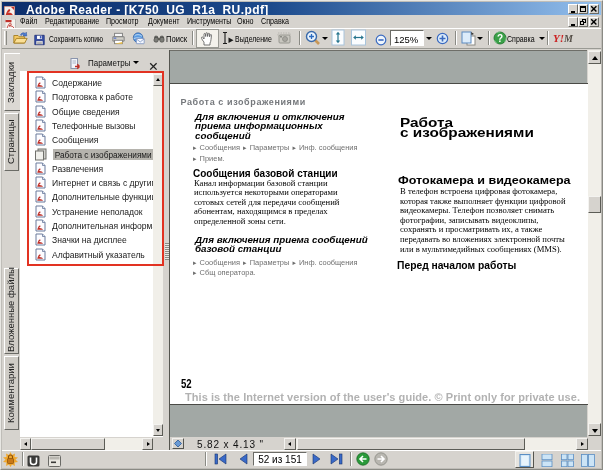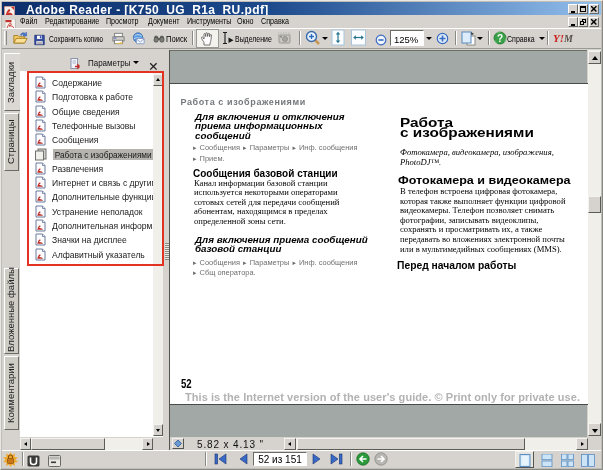--- a/index.html
+++ b/index.html
@@ -367,21 +367,20 @@
   <div class="abs" style="left:25px;top:29px;font-size:9.5px;line-height:9.4px;font-weight:bold;font-style:italic;transform:scaleX(1.03);transform-origin:left top;white-space:nowrap;">Для включения и отключения<br>приема информационных<br>сообщений</div>
   <div class="abs" style="left:21.5px;top:60px;font-size:8px;line-height:9.6px;color:#6e6e6e;transform:scaleX(0.93);transform-origin:left top;white-space:nowrap;"><span style="font-size:6px;">►</span> Сообщения <span style="font-size:6px;">►</span> Параметры <span style="font-size:6px;">►</span> Инф. сообщения<br><span style="font-size:6px;">►</span> Прием.</div>
   <div class="abs" style="left:23px;top:84.5px;font-size:10px;font-weight:bold;white-space:nowrap;">Сообщения базовой станции</div>
   <div class="abs" style="left:24px;top:96px;font-size:8.6px;line-height:9.4px;font-family:'Liberation Serif',serif;white-space:nowrap;">Канал информации базовой станции<br>используется некоторыми операторами<br>сотовых сетей для передачи сообщений<br>абонентам, находящимся в пределах<br>определенной зоны сети.</div>
   <div class="abs" style="left:25px;top:151.5px;font-size:9.5px;line-height:9.4px;font-weight:bold;font-style:italic;transform:scaleX(1.03);transform-origin:left top;white-space:nowrap;">Для включения приема сообщений<br>базовой станции</div>
   <div class="abs" style="left:21.5px;top:174.5px;font-size:8px;line-height:9.6px;color:#6e6e6e;transform:scaleX(0.93);transform-origin:left top;white-space:nowrap;"><span style="font-size:6px;">►</span> Сообщения <span style="font-size:6px;">►</span> Параметры <span style="font-size:6px;">►</span> Инф. сообщения<br><span style="font-size:6px;">►</span> Сбщ оператора.</div>
   <div class="abs" style="left:10.5px;top:294px;font-size:12px;font-weight:bold;transform:scaleX(0.8);transform-origin:left top;">52</div>
   <div class="abs" style="left:0;top:308px;width:416px;text-align:center;font-size:11px;letter-spacing:0.06px;font-weight:bold;color:#b2b2b2;white-space:nowrap;padding-left:9px;">This is the Internet version of the user's guide. © Print only for private use.</div>
 
   <div class="abs" style="left:230px;top:34.5px;font-size:13px;line-height:10.8px;font-weight:bold;transform:scaleX(1.18);transform-origin:left top;white-space:nowrap;">Работа<br>с изображениями</div>
-  <div class="abs" style="left:230px;top:63.5px;font-size:8.6px;line-height:10px;font-style:italic;font-family:'Liberation Serif',serif;white-space:nowrap;">Фотокамера, видеокамера, изображения,<br>PhotoDJ™.</div>
   <div class="abs" style="left:228px;top:91px;font-size:11.5px;font-weight:bold;transform:scaleX(1.09);transform-origin:left top;white-space:nowrap;">Фотокамера и видеокамера</div>
   <div class="abs" style="left:230px;top:104px;font-size:8.6px;line-height:9.6px;font-family:'Liberation Serif',serif;white-space:nowrap;">В телефон встроена цифровая фотокамера,<br>которая также выполняет функции цифровой<br>видеокамеры. Телефон позволяет снимать<br>фотографии, записывать видеоклипы,<br>сохранять и просматривать их, а также<br>передавать во вложениях электронной почты<br>или в мультимедийных сообщениях (MMS).</div>
   <div class="abs" style="left:227px;top:177px;font-size:10px;font-weight:bold;transform:scaleX(1.03);transform-origin:left top;white-space:nowrap;">Перед началом работы</div>
 </div>
 
 <div class="abs" style="left:588px;top:50px;width:13px;height:386px;background:#f1efe9;"></div>
 <div class="sb" style="left:588px;top:51px;width:13px;height:13px;">
     <div class="tri" style="left:3px;top:4px;border-left:3px solid transparent;border-right:3px solid transparent;border-bottom:4px solid #000;"></div>
   </div>
 <div class="sb" style="left:588px;top:196px;width:13px;height:17px;"></div>

